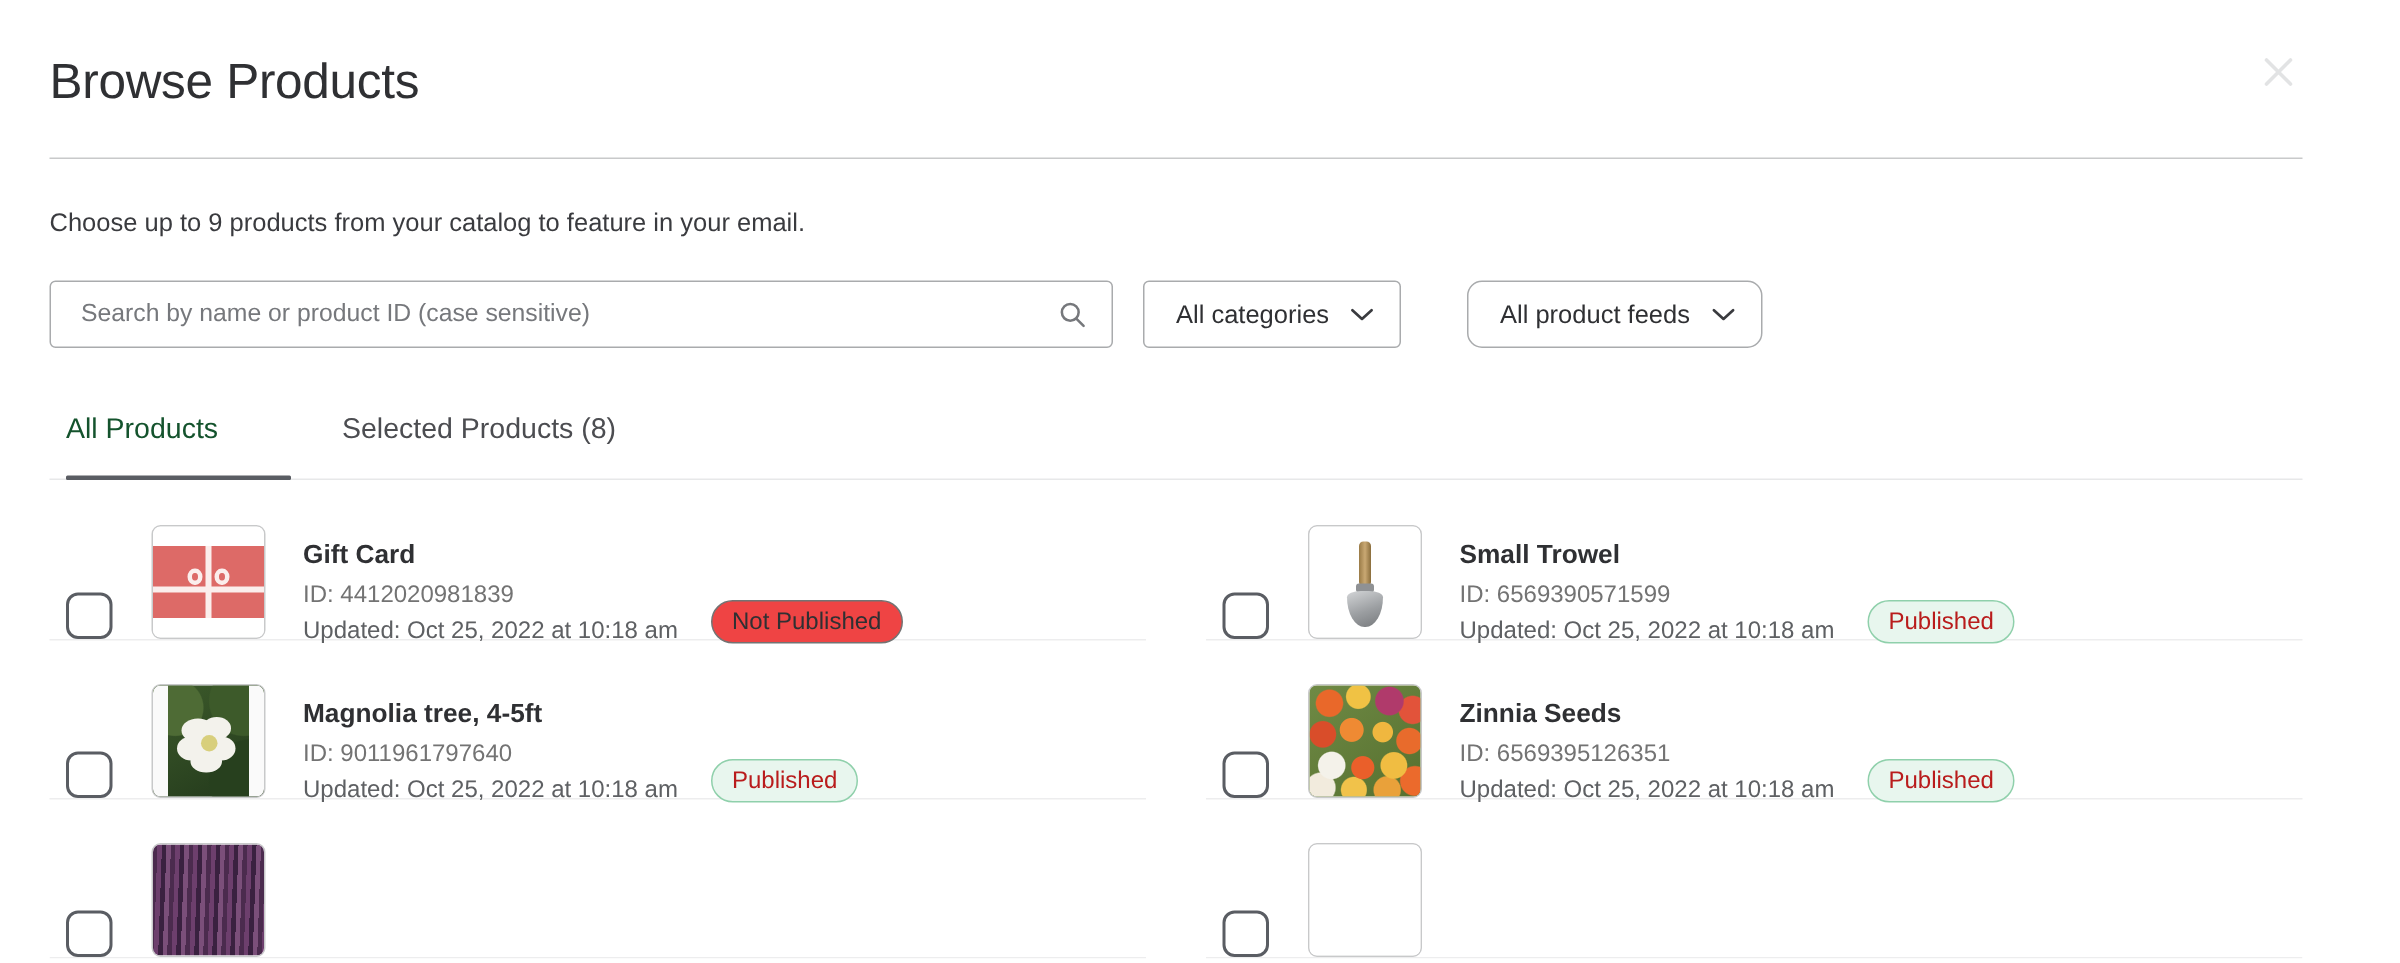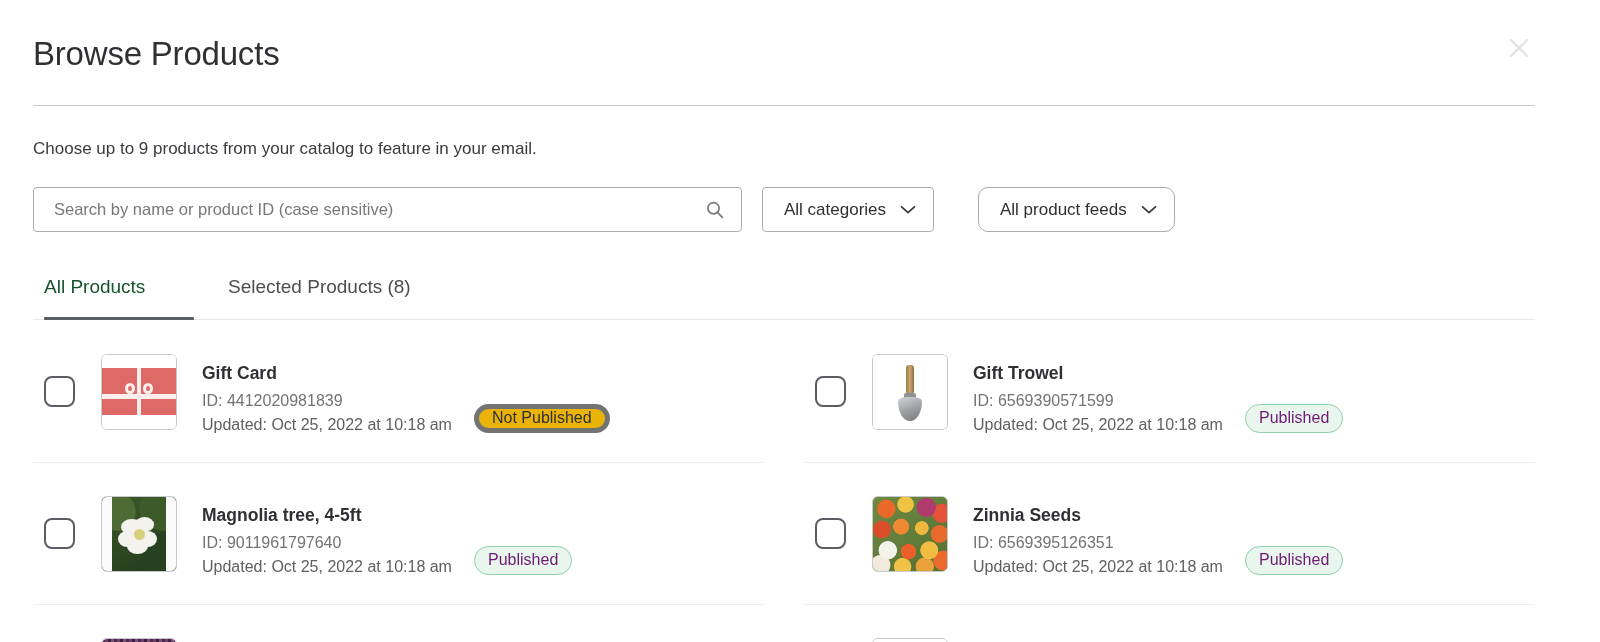--- a/index.html
+++ b/index.html
@@ -152,23 +152,23 @@
     display: flex;
     flex-wrap: wrap;
   }
   .cell {
     width: 731px;
     position: relative;
   }
   .cell.col-left { margin-right: 40px; }
   .row-item {
     position: relative;
-    height: 142px;
+    height: 106px;
     display: flex;
-    align-items: center;
+    align-items: flex-end;
     border-bottom: 1px solid #ededee;
     padding-left: 0;
   }
   .chk {
     width: 31px; height: 31px;
     border: 2px solid #5a5d63;
     border-radius: 8px;
     background: #ffffff;
     flex: 0 0 auto;
     margin-left: 11px;
@@ -222,25 +222,25 @@
     display: inline-flex;
     align-items: center;
     padding: 0 13px;
     border-radius: 15px;
     font-size: 16px;
     white-space: nowrap;
   }
   .badge.published {
     background: #e8f6ee;
     border: 1px solid #8fd0ab;
-    color: #701a75;
+    color: #b91c1c;
   }
   .badge.not-published {
-    background: #eab308;
-    border: 5px solid #737373;
+    background: #ef4444;
+    border: 1px solid #737373;
     color: #2f3033;
   }
 
   
   .art-giftcard { background: #ffffff; }
   .art-giftcard .band {
     position: absolute; left: 0; right: 0; top: 18%; height: 64%;
     background: #dd6a67;
   }
   .art-giftcard .vrib {
@@ -410,21 +410,21 @@
       <div class="row-item">
         <div class="chk"></div>
         <div class="thumb">
           <div class="thumb-art art-trowel">
             <div class="handle"></div>
               <div class="ferrule"></div>
               <div class="blade"></div>
           </div>
         </div>
         <div class="info">
-          <div class="p-name">Gift Trowel</div>
+          <div class="p-name">Small Trowel</div>
           <div class="p-id">ID: 6569390571599</div>
           <div class="p-updated">Updated: Oct 25, 2022 at 10:18 am</div>
           <div class="badge published">Published</div>
         </div>
       </div>
     </div>
 
     <div class="cell col-left">
       <div class="row-item">
         <div class="chk"></div>

